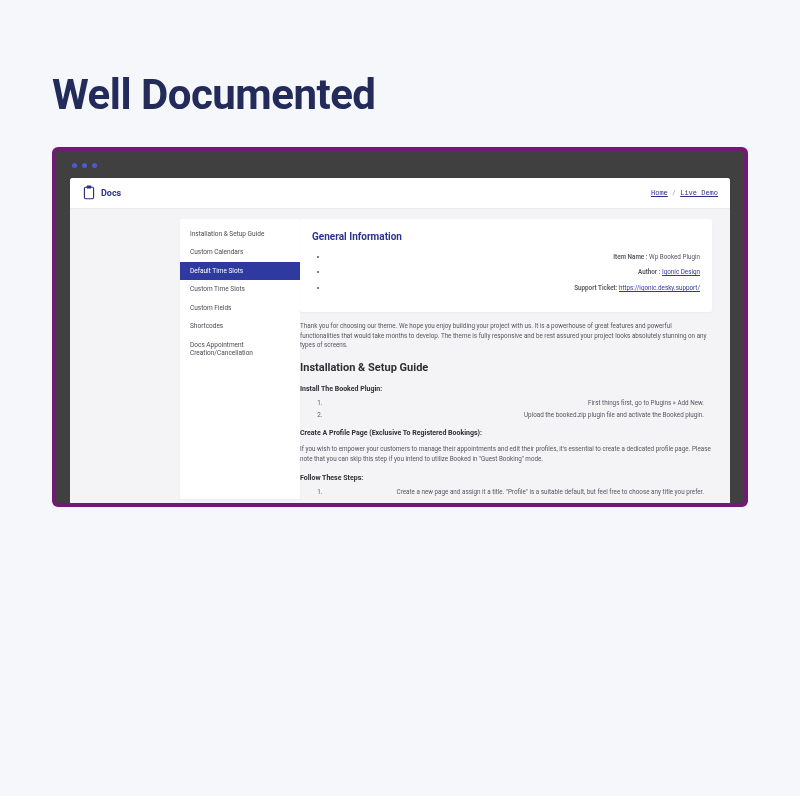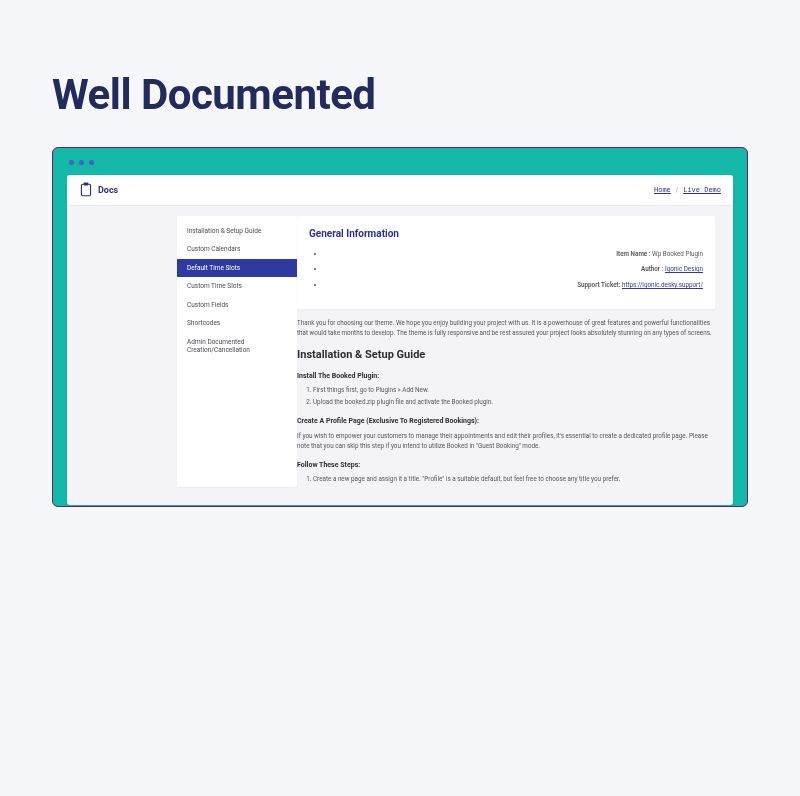--- a/index.html
+++ b/index.html
@@ -23,23 +23,23 @@
   }
   .hero-sub {
     font-size: 17px;
     line-height: 1.85;
     color: #5a6277;
     max-width: 600px;
     margin-bottom: 60px;
   }
 
   .browser-frame {
-    border: 1px solid #701a75;
+    border: 4px solid #701a75;
     border-radius: 6px;
-    background: #14b8a6;
+    background: #404040;
     height: 360px;
     overflow: hidden;
     position: relative;
   }
   .frame-dots {
     display: flex;
     gap: 5px;
     padding: 12px 16px 10px 16px;
   }
   .frame-dots span {
@@ -151,21 +151,21 @@
   .content .subhead {
     font-weight: 700;
     color: #2d2d35;
     margin: 8px 0 4px 0;
     font-size: 7px;
   }
   .content ol.steps {
     list-style: decimal;
     margin-left: 16px;
   }
-  .content ol.steps li { margin: 2px 0; }
+  .content ol.steps li { margin: 2px 8px; text-align: right; }
 </style>
 </head>
 <body>
 
 <div class="page">
   <h1 class="hero-title">Well Documented</h1>
 
   <div class="browser-frame">
     <div class="frame-dots">
       <span></span>
@@ -206,21 +206,21 @@
           <div class="sidebar-item">
             <span>Custom Time Slots</span>
           </div>
           <div class="sidebar-item">
             <span>Custom Fields</span>
           </div>
           <div class="sidebar-item">
             <span>Shortcodes</span>
           </div>
           <div class="sidebar-item multi">
-            <span>Admin Documented Creation/Cancellation</span>
+            <span>Docs Appointment Creation/Cancellation</span>
           </div>
         </div>
 
         <div class="content">
 
           <div class="card">
             <h1 class="section">General Information</h1>
             <ul class="meta">
               <li>
                 <span class="lbl">Item Name :</span>

